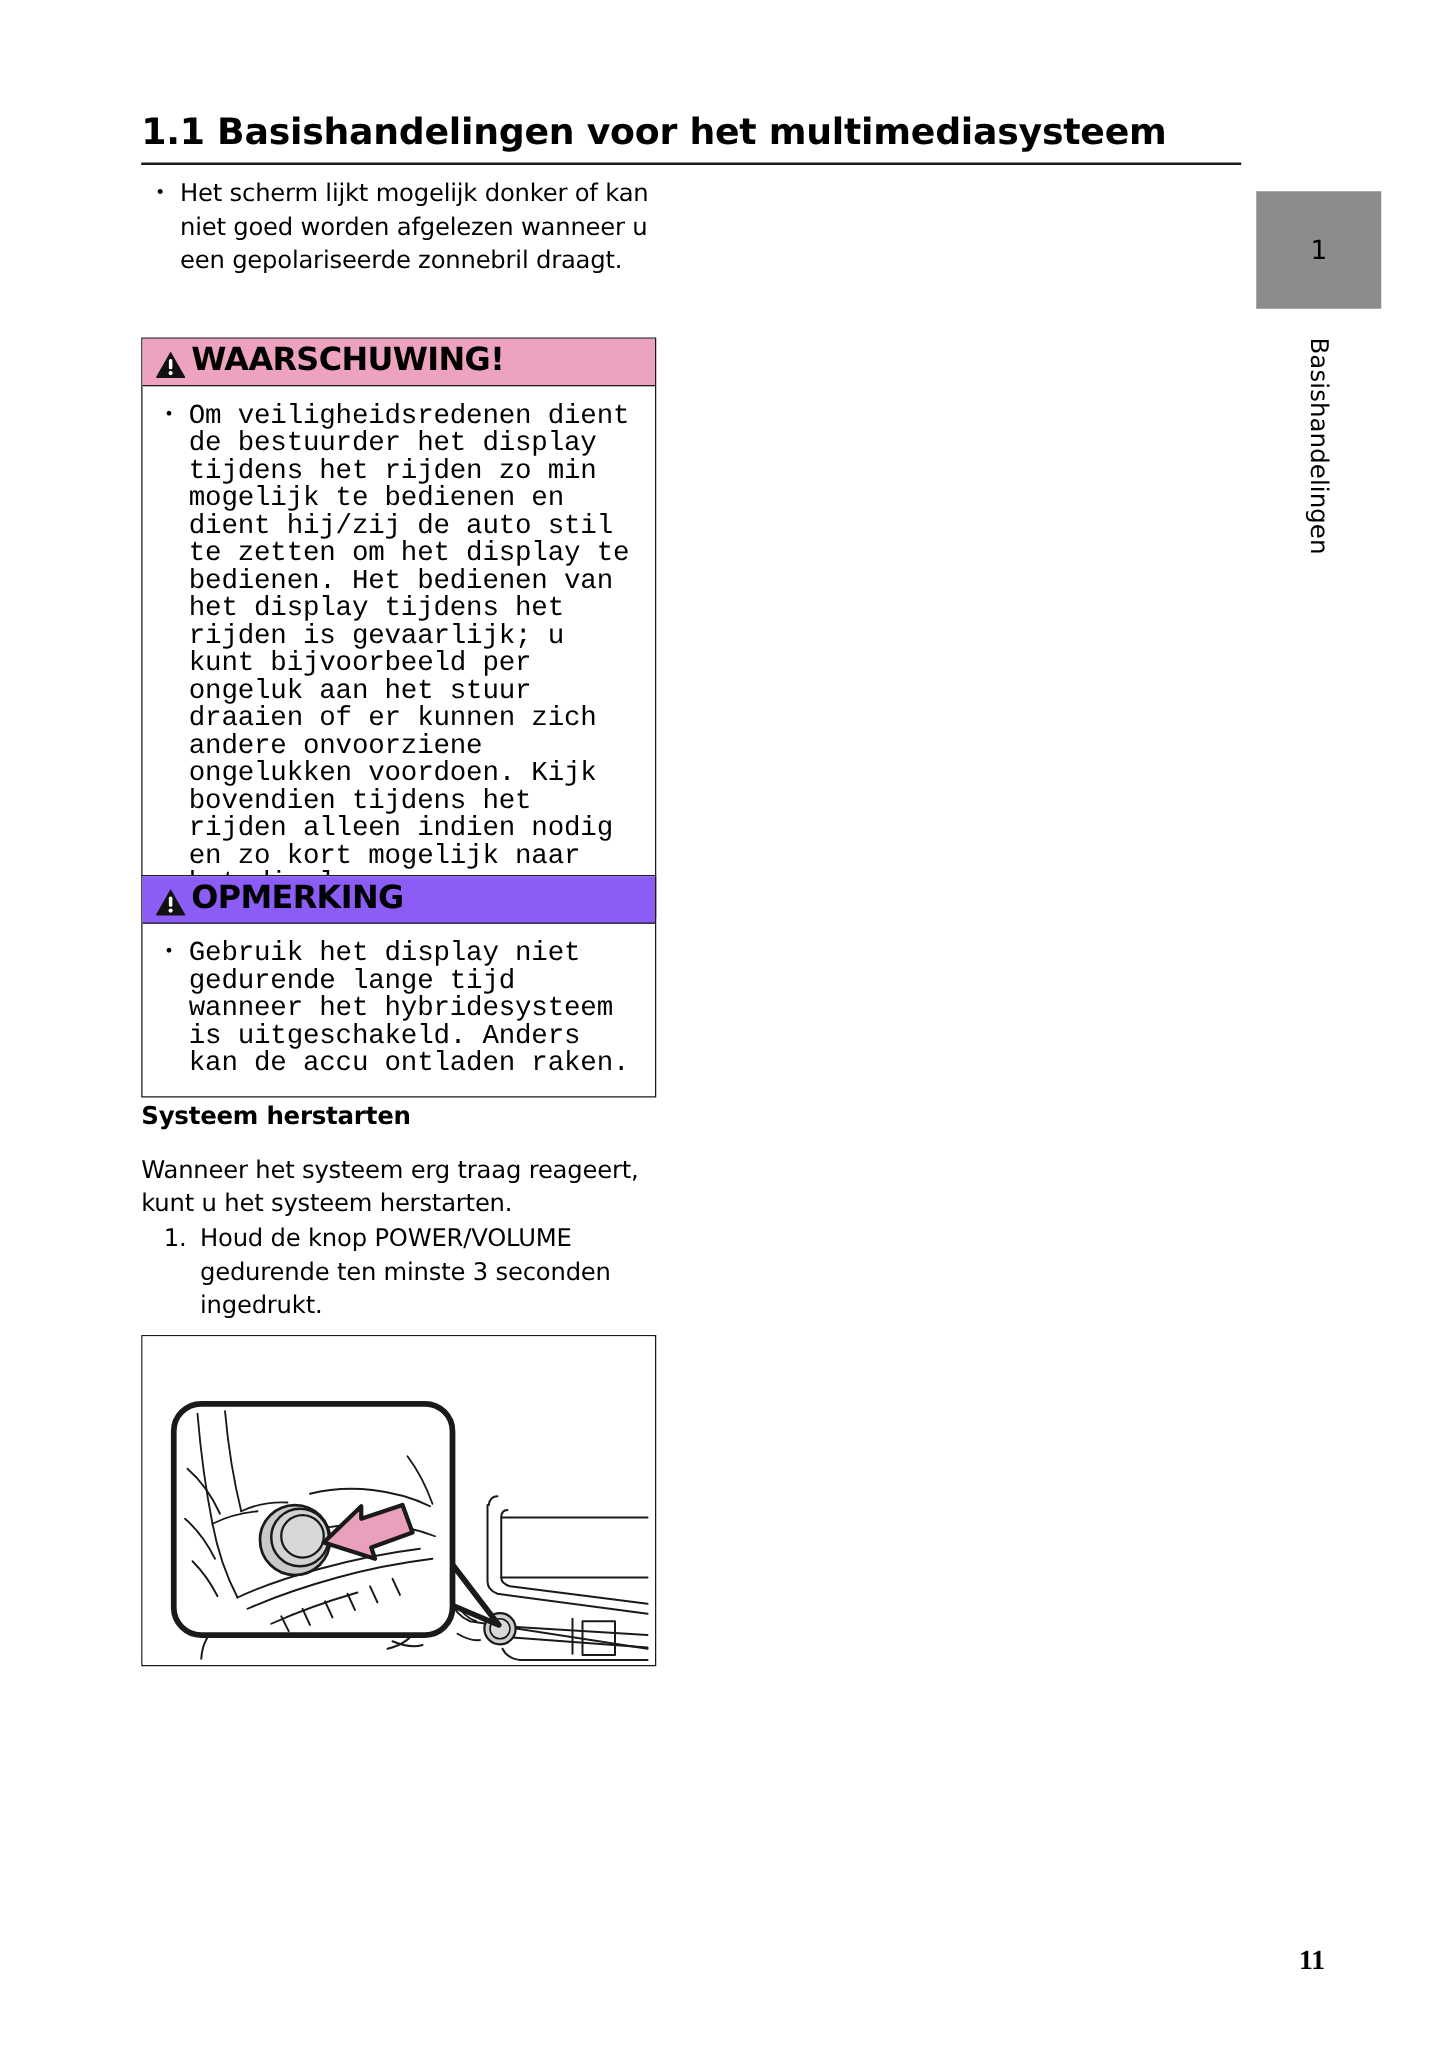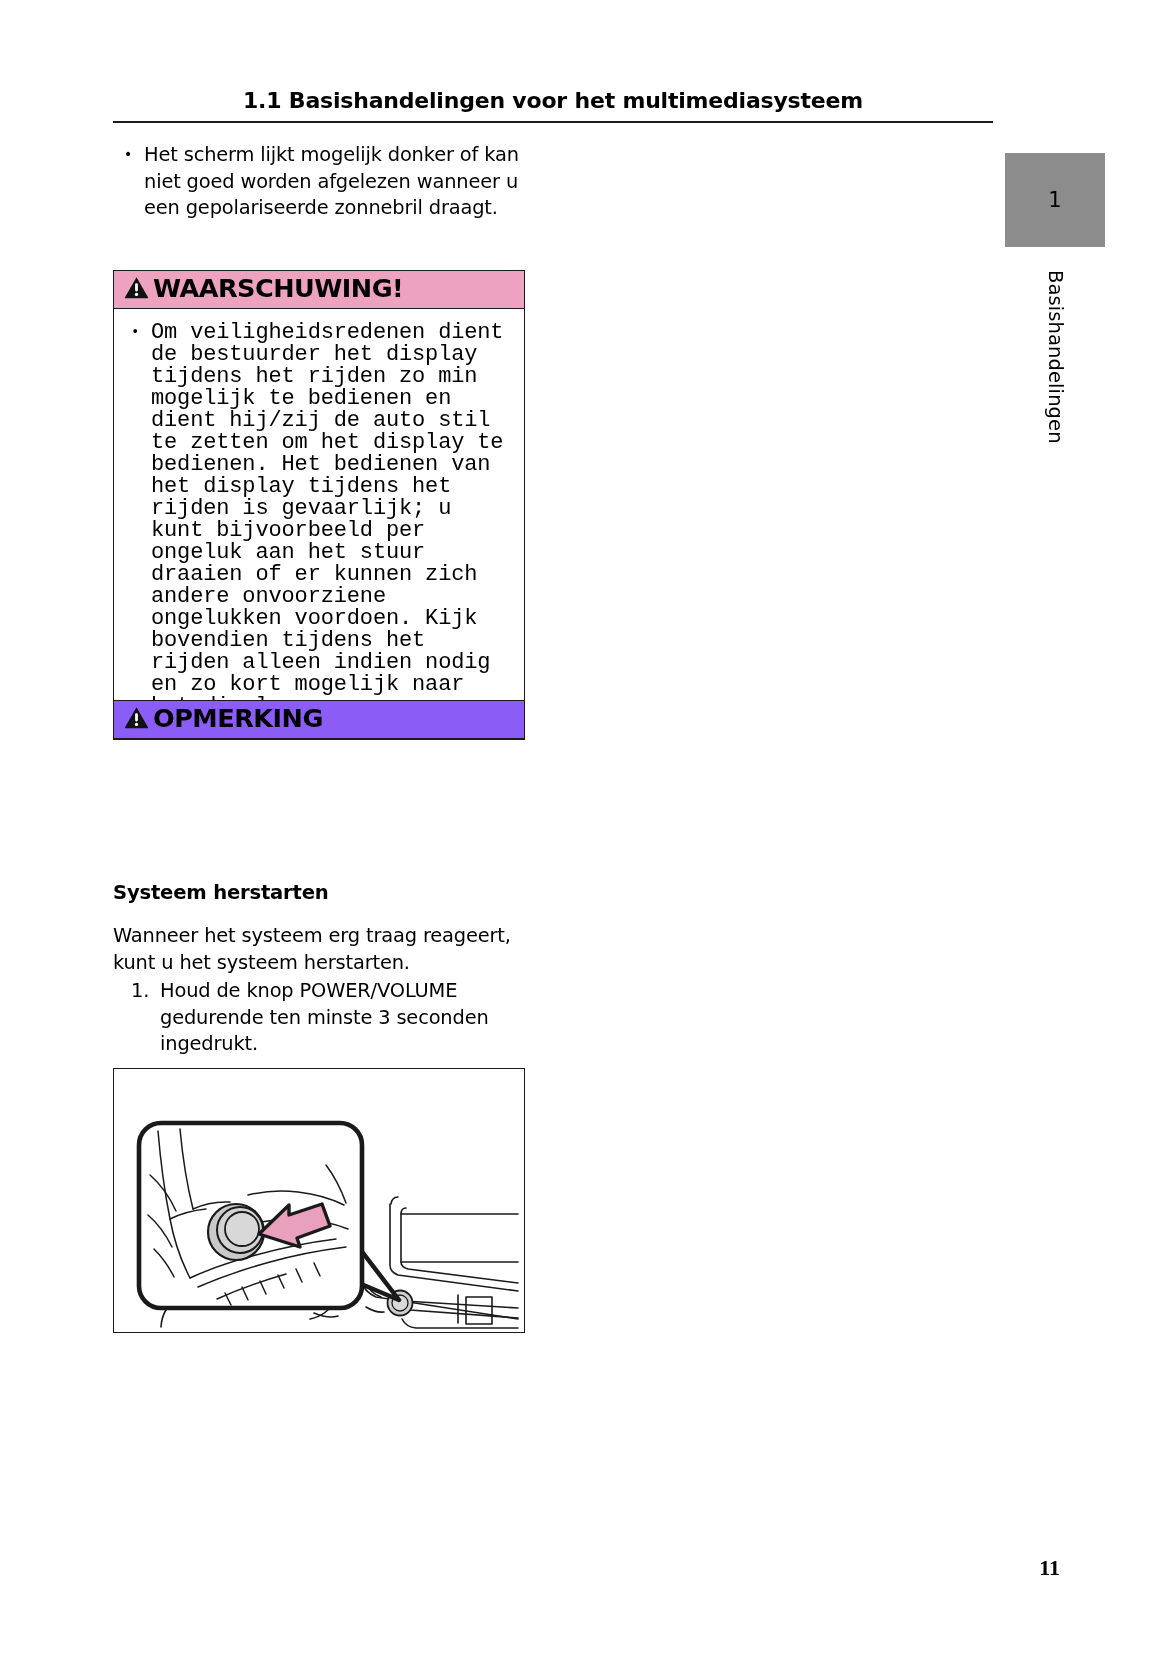--- a/index.html
+++ b/index.html
@@ -21,24 +21,24 @@
 
   
   .header {
     position: absolute;
     left: 113px;
     top: 88px;
     width: 880px;
   }
   .header-title {
     font-family: "DejaVu Sans", sans-serif;
-    font-size: 22px;
+    font-size: 29px;
     font-weight: bold;
     letter-spacing: -0.2px;
-    text-align: center;
+    text-align: left;
     line-height: 1.2;
     white-space: nowrap;
   }
   .header-rule {
     margin-top: 7px;
     border-bottom: 2.6px solid #1a1a1a;
     width: 880px;
   }
 
   
@@ -70,21 +70,21 @@
   }
 
   
   .alert {
     border: 1.6px solid #1a1a1a;
     background: #ffffff;
     box-sizing: border-box;
   }
   .alert-head {
     display: flex;
-    align-items: flex-start;
+    align-items: flex-end;
     gap: 3px;
     padding: 3px 24px 5px 10px;
     border-bottom: 1.6px solid #1a1a1a;
     box-sizing: border-box;
   }
   .alert-head.warn {
     background: #eda3bf;
   }
   .alert-head.note {
     background: #8b5cf6;
@@ -260,20 +260,25 @@
   <div class="note-box alert">
     <div class="alert-head note">
       <span class="tri-icon">
         <svg viewBox="0 0 25 23" width="25" height="23" xmlns="http://www.w3.org/2000/svg">
           <path d="M12.5 1.2 L24 21.3 Q24.6 22.3 23.4 22.3 L1.6 22.3 Q0.4 22.3 1.0 21.3 Z" fill="#111111"></path>
           <rect x="11.1" y="7.2" width="2.8" height="8.2" rx="1.3" fill="#ffffff"></rect>
           <circle cx="12.5" cy="18.4" r="1.7" fill="#ffffff"></circle>
         </svg>
       </span>
       <span class="alert-title">OPMERKING</span>
+    </div>
+    <div class="alert-body">
+      <ul class="bullet-list">
+        <li class="bullet-item">Gebruik het display niet gedurende lange tijd wanneer het hybridesysteem is uitgeschakeld. Anders kan de accu ontladen raken.</li>
+      </ul>
     </div>
   </div>
 
   <div class="section" style="top:923px;">
     <div class="para">Wanneer het systeem erg traag reageert, kunt u het systeem herstarten.</div>
   </div>
 
   <div class="section" style="top:880px;">
     <div class="section-heading">Systeem herstarten</div>
   </div>

